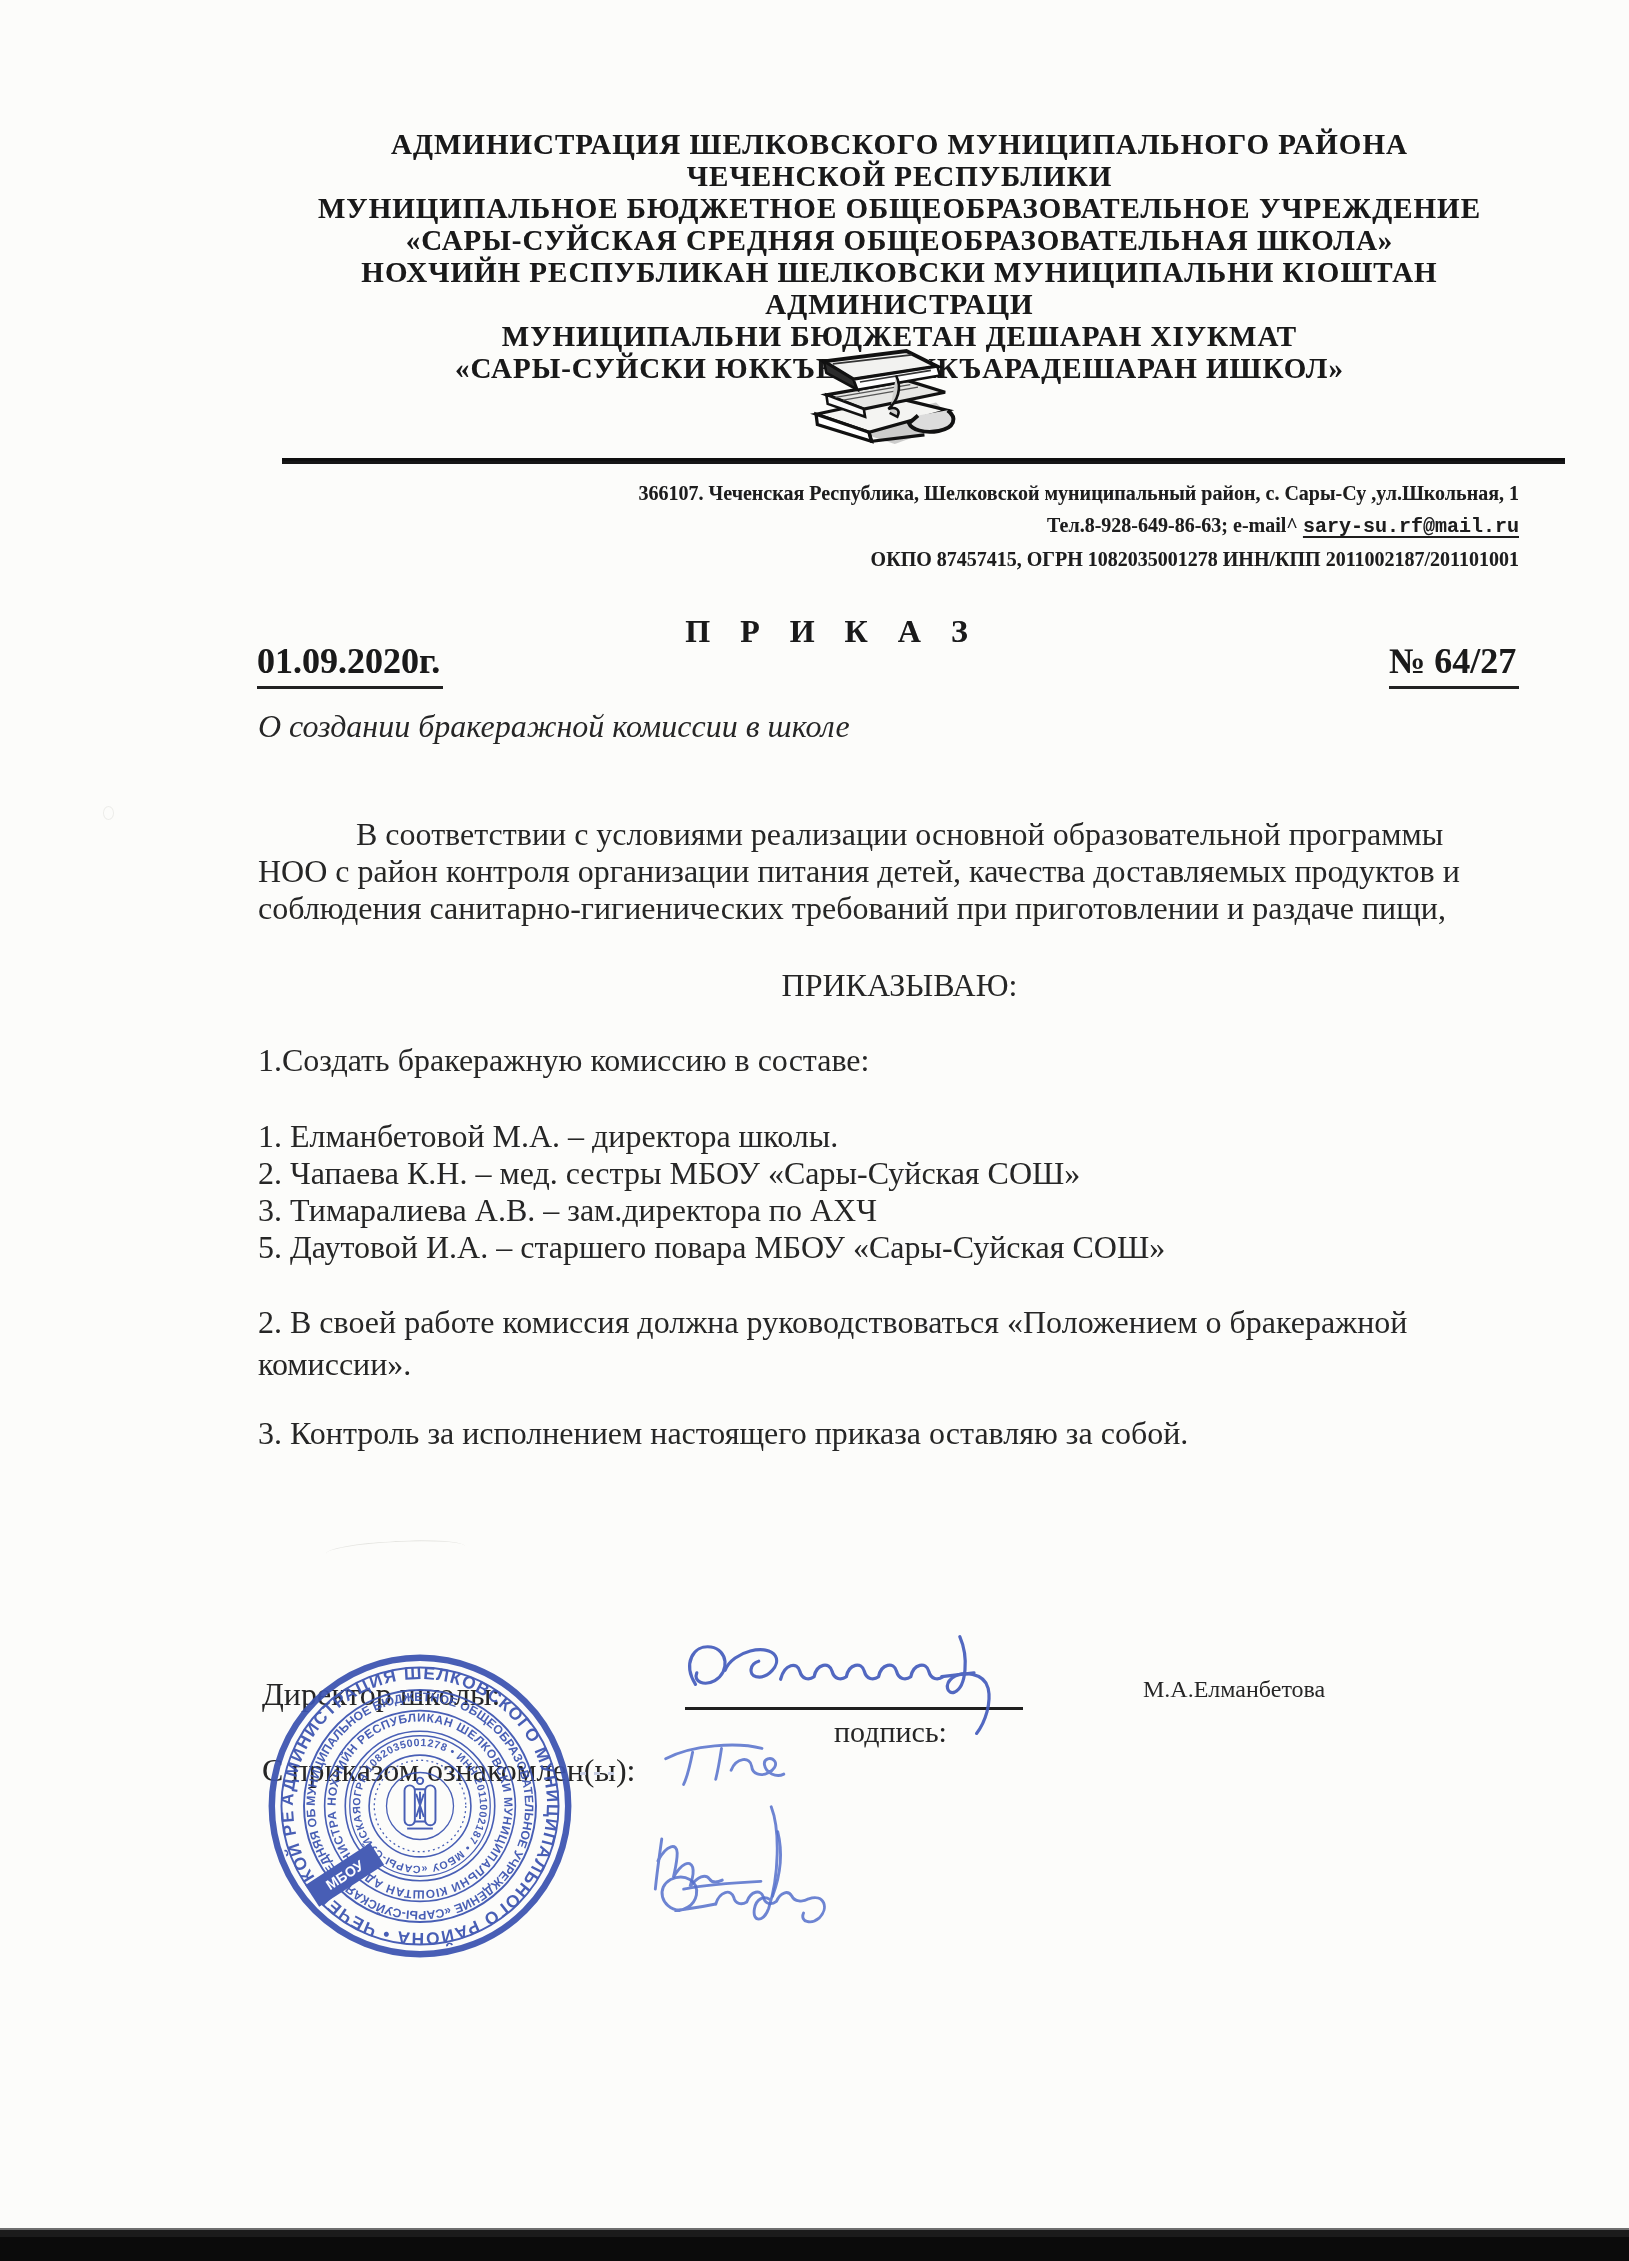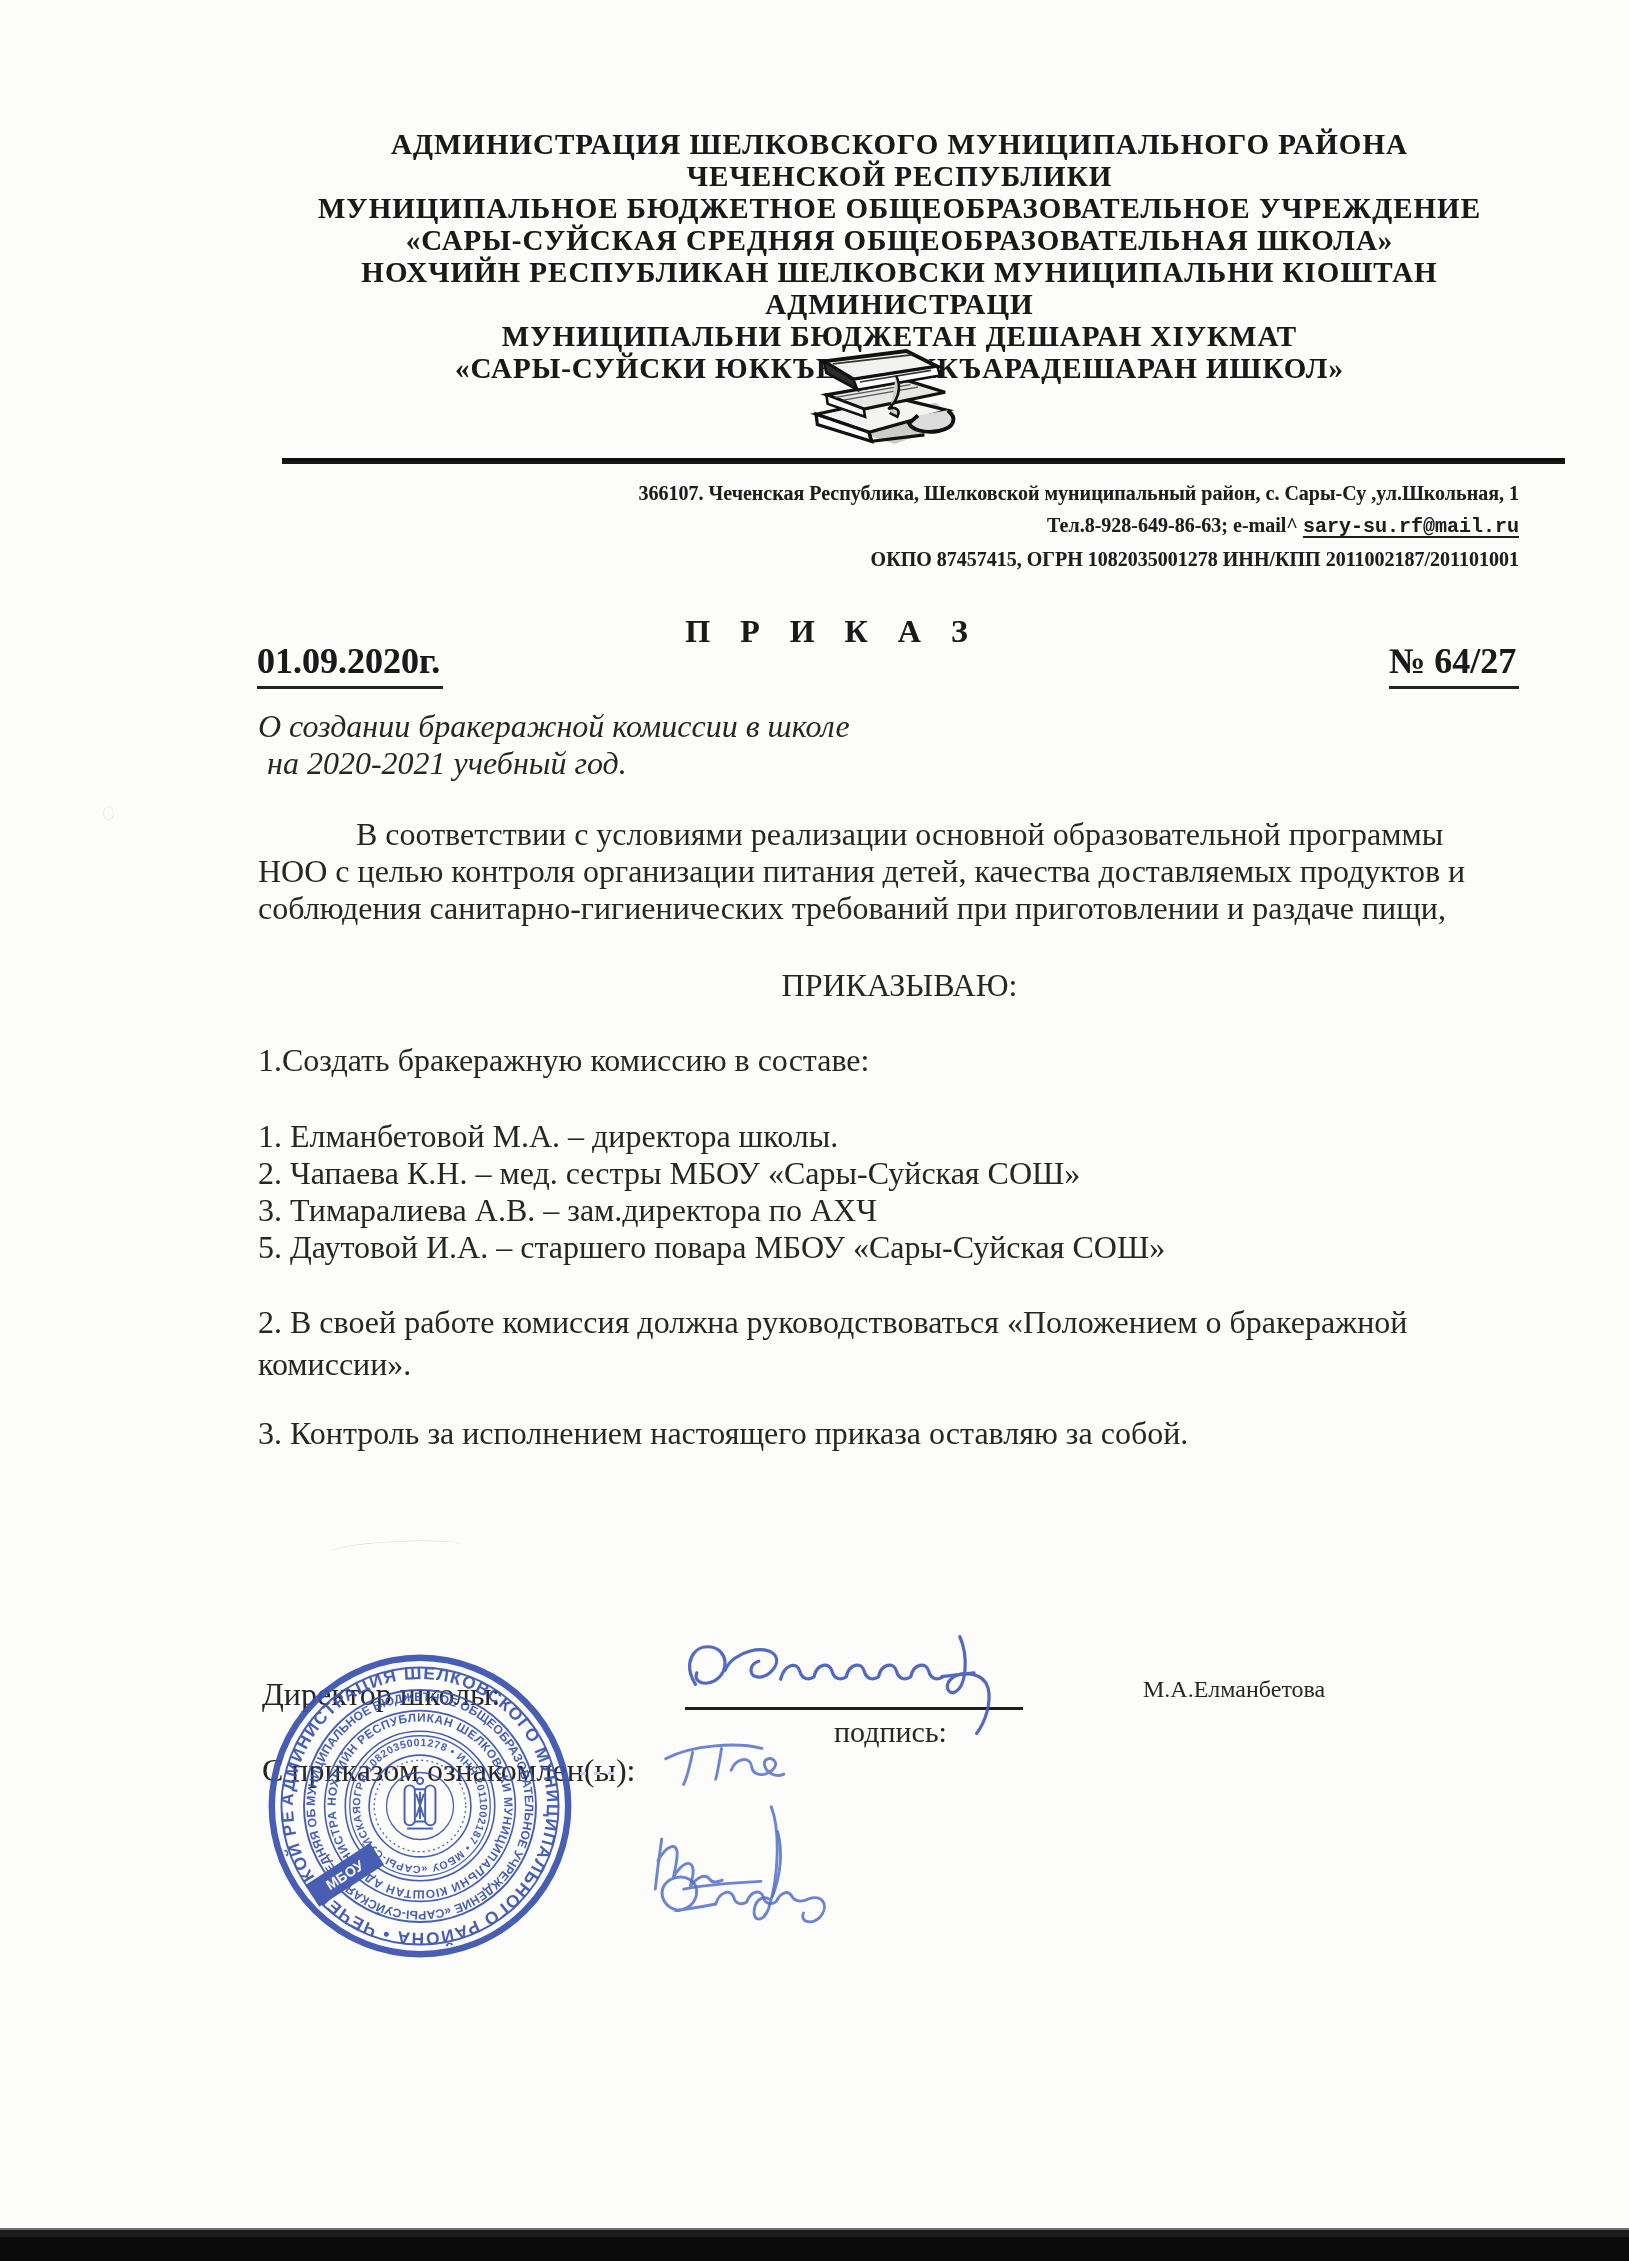--- a/index.html
+++ b/index.html
@@ -132,26 +132,25 @@
     <div><span>Тел.8-928-649-86-63; e-mail^ </span><span class="email">sary-su.rf@mail.ru</span></div>
     <div>ОКПО 87457415, ОГРН 1082035001278 ИНН/КПП 2011002187/201101001</div>
   </div>
 
   <div class="prikaz-heading">П Р И К А З</div>
   <div class="order-date">01.09.2020г.</div>
   <div class="order-number">№ 64/27</div>
 
   <div class="subject">
     <div>О создании бракеражной комиссии в школе</div>
-    <div class="l2">на 2020-2021 учебный год.</div>
   </div>
 
   <div class="preamble">
     <div class="l1">В соответствии с условиями реализации основной образовательной программы</div>
-    <div>НОО с целью контроля организации питания детей, качества доставляемых продуктов и</div>
+    <div>НОО с район контроля организации питания детей, качества доставляемых продуктов и</div>
     <div>соблюдения санитарно-гигиенических требований при приготовлении и раздаче пищи,</div>
   </div>
 
   <div class="resolution">ПРИКАЗЫВАЮ:</div>
 
   <div class="item1">1.Создать бракеражную комиссию в составе:</div>
 
   <div class="members">
     <div>1. Елманбетовой М.А. – директора школы.</div>
     <div>2. Чапаева К.Н. – мед. сестры МБОУ «Сары-Суйская СОШ»</div>

